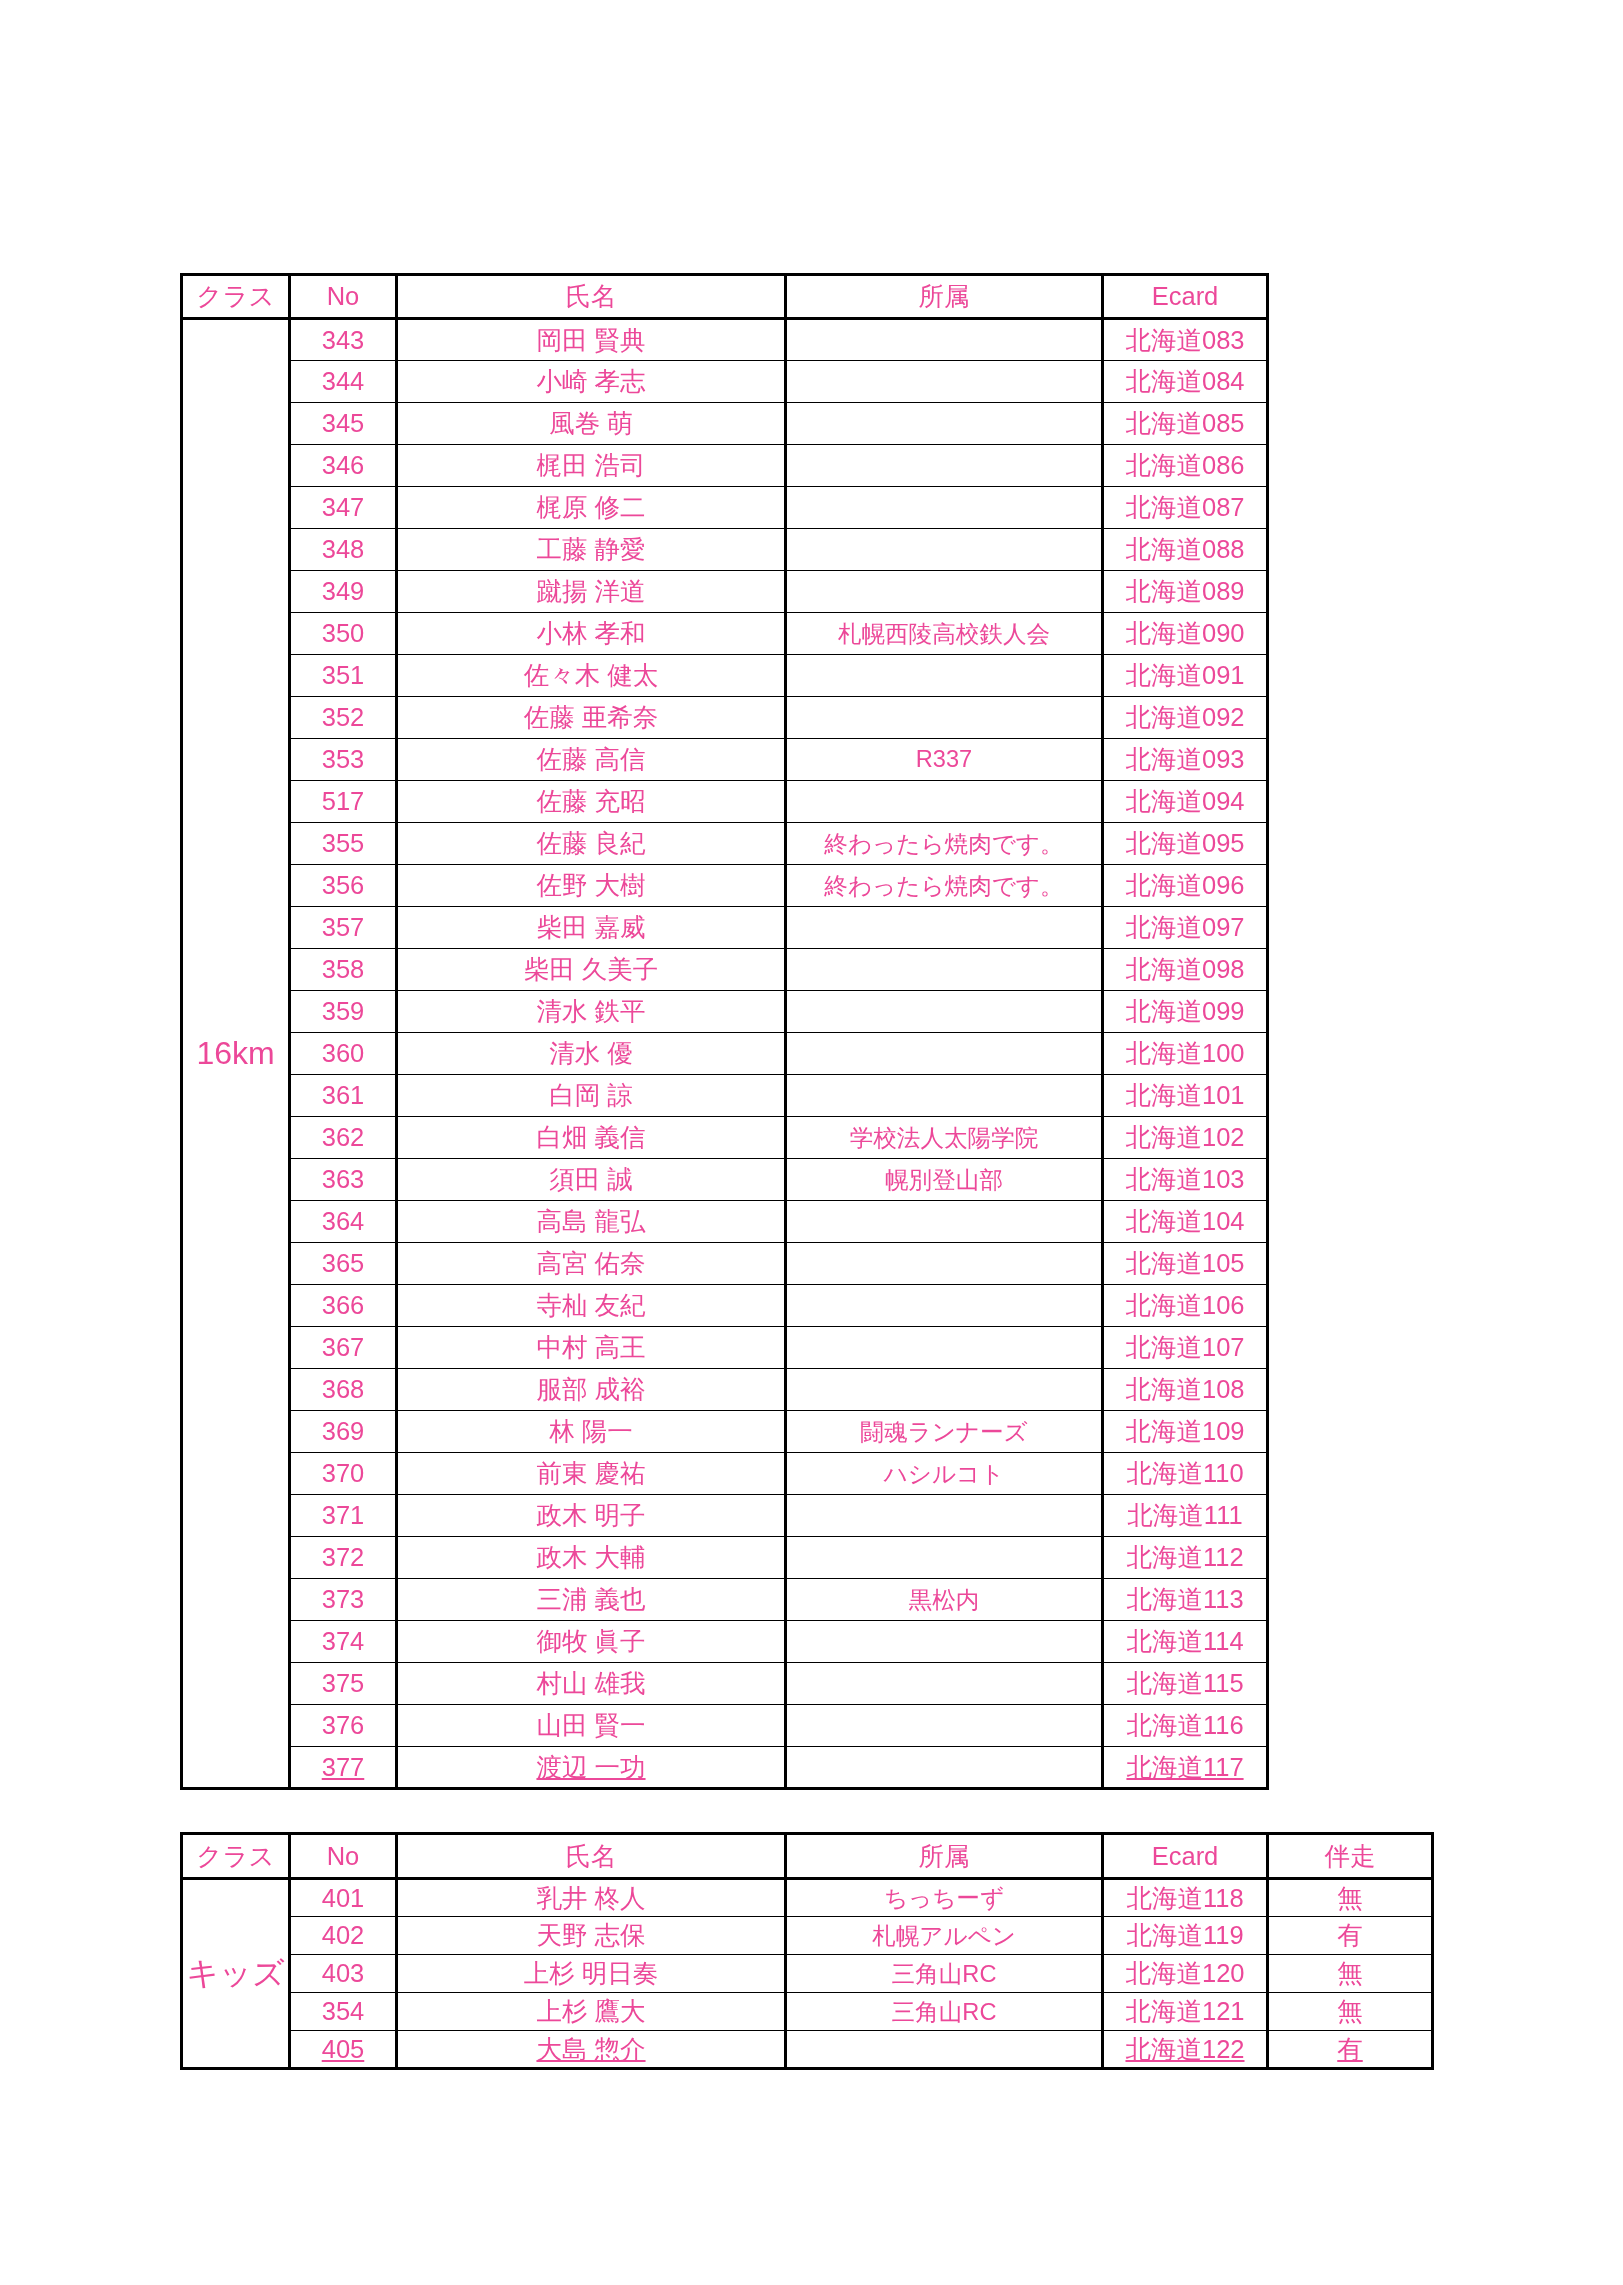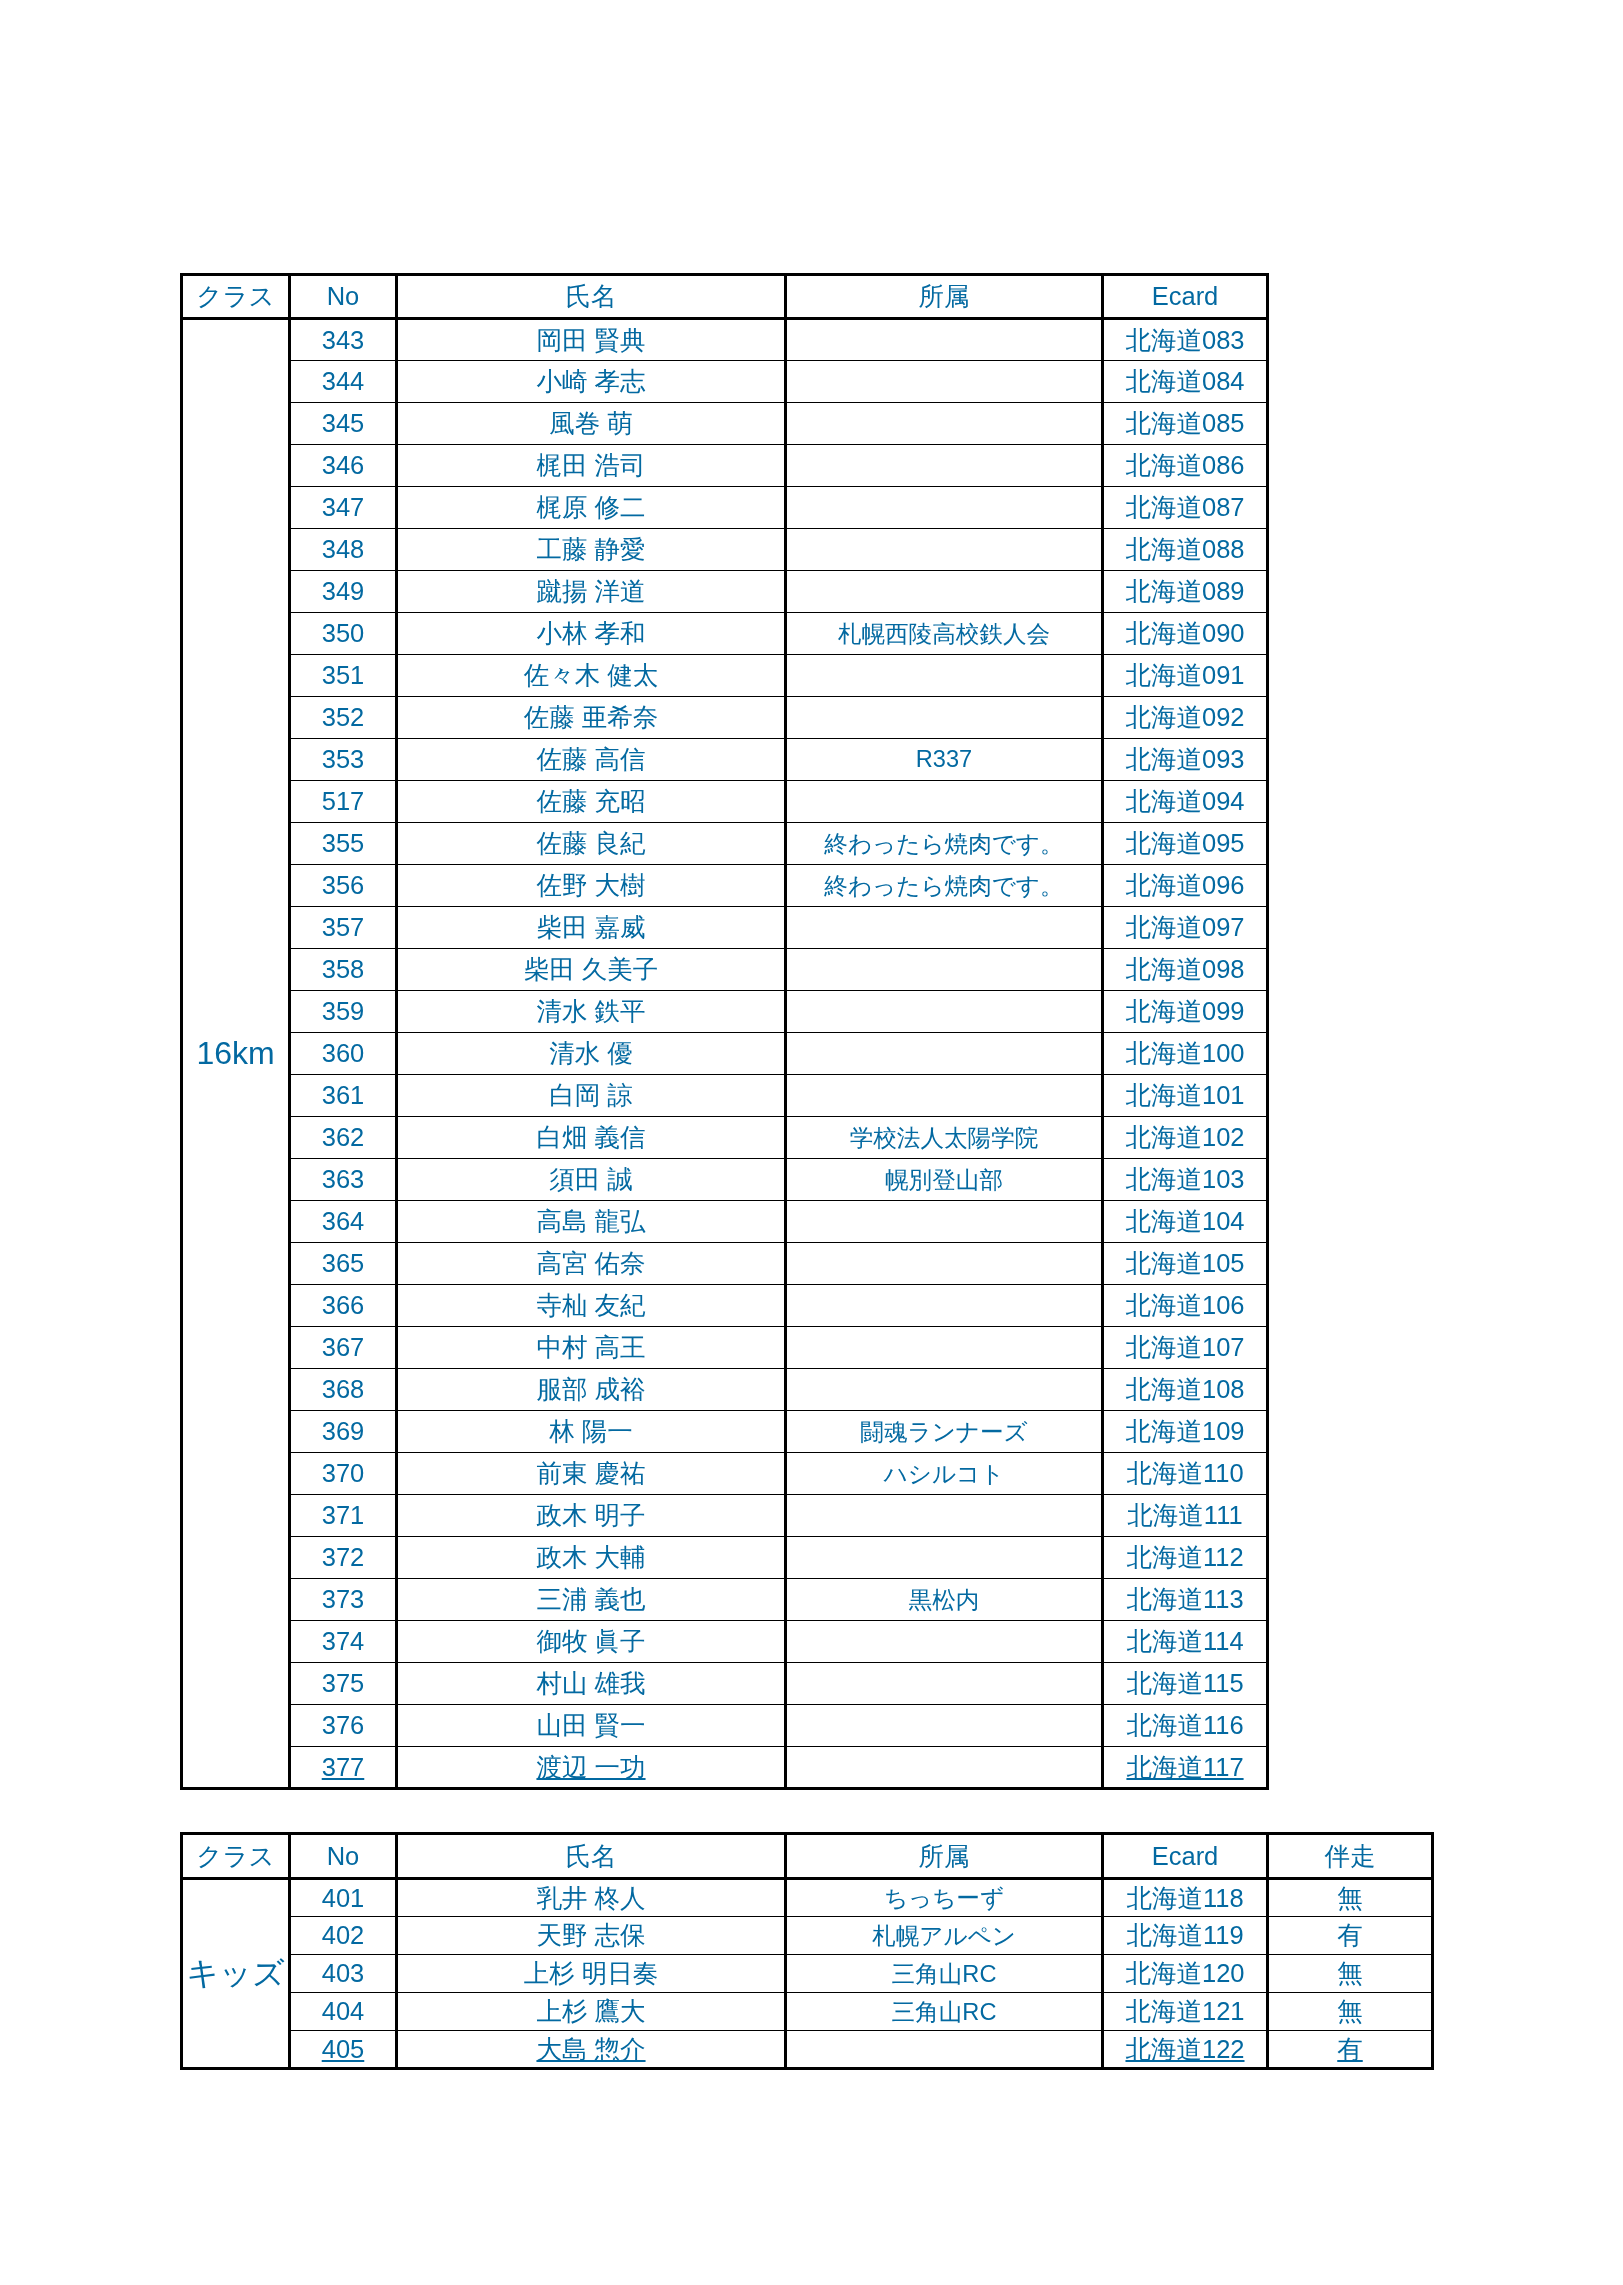--- a/index.html
+++ b/index.html
@@ -6,21 +6,21 @@
     margin: 0;
     padding: 0;
     background: #ffffff;
   }
   .sheet {
     position: relative;
     width: 1624px;
     height: 2286px;
     background: #ffffff;
     font-family: "Liberation Sans", "DejaVu Sans", sans-serif;
-    color: #0369a1;
+    color: #ec4899;
   }
   table.entry-table {
     border-collapse: collapse;
     table-layout: fixed;
     position: absolute;
     background: #ffffff;
   }
   #table1 { left: 180px; top: 273px; }
   #table2 { left: 180px; top: 1832px; }
 
@@ -336,21 +336,21 @@
           <td>有</td>
         </tr>
         <tr>
           <td>403</td>
           <td>上杉 明日奏</td>
           <td class="affil-cell">三角山RC</td>
           <td>北海道120</td>
           <td>無</td>
         </tr>
         <tr>
-          <td>404</td>
+          <td>354</td>
           <td>上杉 鷹大</td>
           <td class="affil-cell">三角山RC</td>
           <td>北海道121</td>
           <td>無</td>
         </tr>
         <tr>
           <td>405</td>
           <td>大島 惣介</td>
           <td class="affil-cell"></td>
           <td>北海道122</td>

